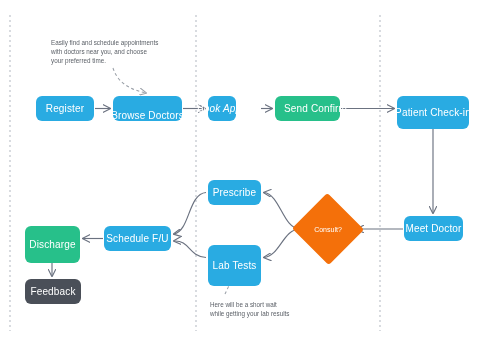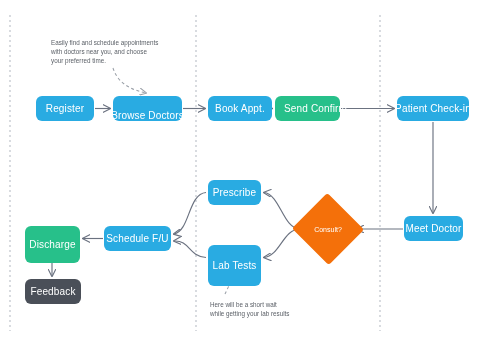--- a/index.html
+++ b/index.html
@@ -97,29 +97,29 @@
 </svg>
 
 <div class="node blue" style="left:36px; top:96px; width:58px; height:25px;">
   <span>Register</span>
 </div>
 
 <div class="node blue" style="left:113px; top:96px; width:69px; height:25px;align-items:flex-end;">
   <span>Browse Doctors</span>
 </div>
 
-<div class="node blue" style="left:208px; top:96px; width:64px; height:25px;">
+<div class="node blue" style="left:208px; top:96px; width:28px; height:25px;font-style:italic;">
   <span>Book Appt.</span>
 </div>
 
 <div class="node green" style="left:275px; top:96px; width:65px; height:25px;padding-left:16px;">
   <span>Send Confirm</span>
 </div>
 
-<div class="node blue" style="left:397px; top:96px; width:72px; height:25px;">
+<div class="node blue" style="left:397px; top:96px; width:72px; height:33px;">
   <span>Patient Check-in</span>
 </div>
 
 <div class="node blue" style="left:404px; top:216px; width:59px; height:25px;text-align:right;">
   <span>Meet Doctor</span>
 </div>
 
 <div class="diamond" style="left:302px; top:204px; width:52px; height:50px;">
   <span class="shape"></span>
   <span class="dlabel">Consult?</span>

